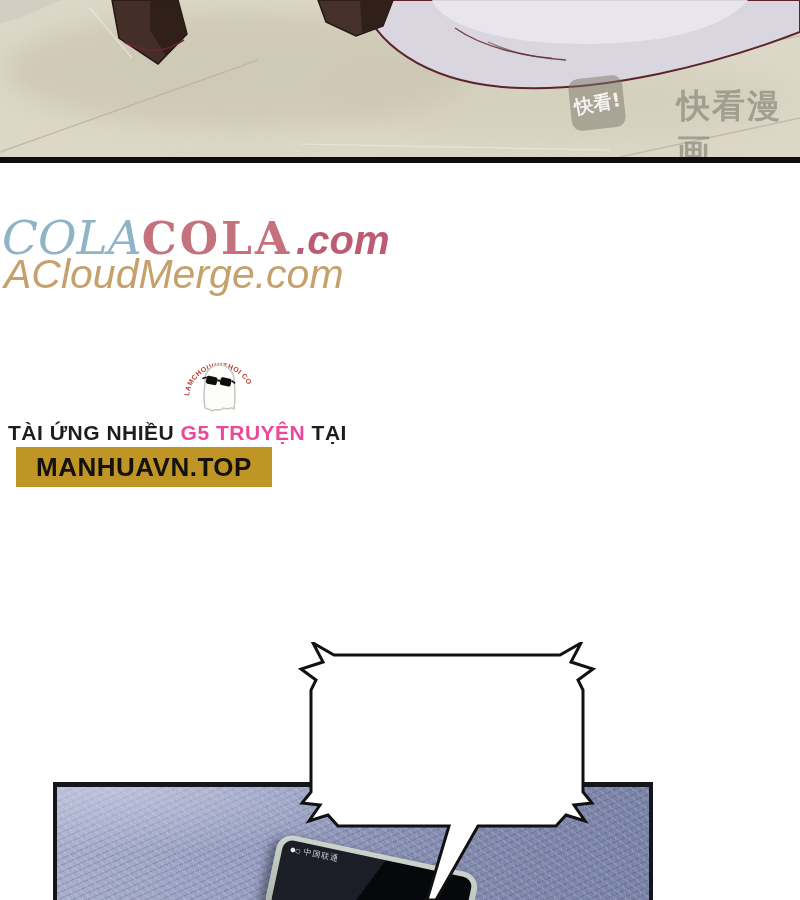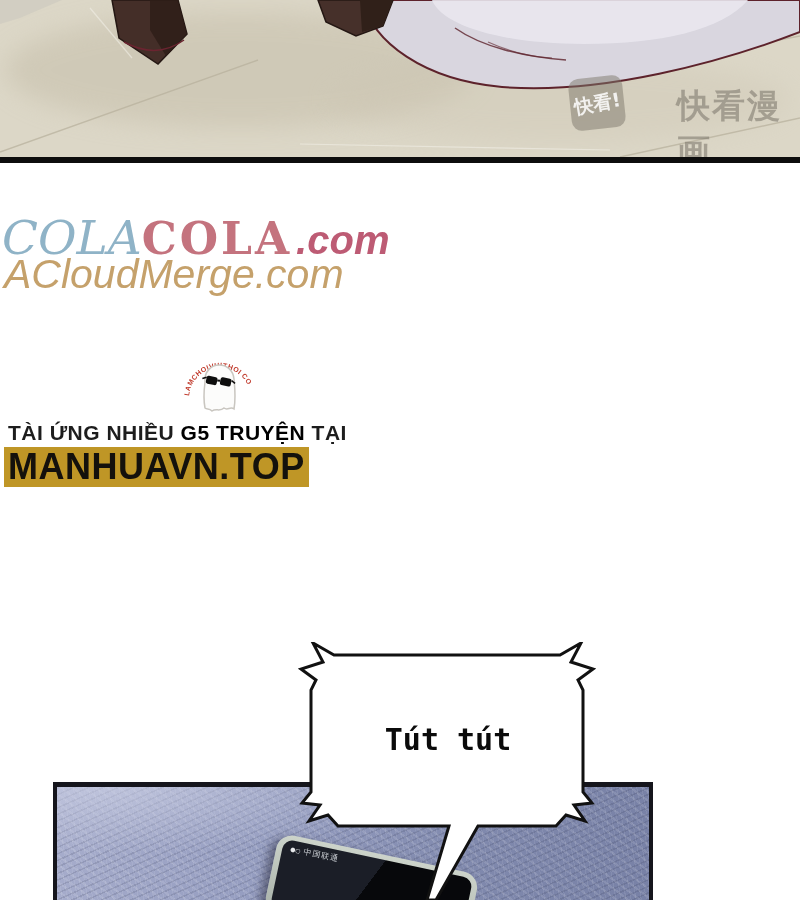--- a/index.html
+++ b/index.html
@@ -28,24 +28,24 @@
                  font-size:40px;color:#bd5b74;margin-left:4px;}
   .site2{position:absolute;left:4px;top:251px;font-family:"Liberation Sans",sans-serif;
          font-weight:normal;font-style:italic;font-size:41px;color:#c5a16b;white-space:nowrap;}
 
   
   .ghost-wrap{position:absolute;left:183px;top:352px;width:72px;height:66px;}
 
   
   .promo-line1{position:absolute;left:8px;top:421px;font-size:21px;font-weight:600;
                letter-spacing:.5px;color:#1d1d1d;white-space:nowrap;}
-  .promo-line1 .hl{color:#000000;font-weight:800;}
-  .promo-site{position:absolute;left:4px;top:447px;height:40px;line-height:40px;
-              background:#bf9626;color:#14110c;font-weight:800;font-size:36px;
-              letter-spacing:.5px;padding:0 4px;white-space:nowrap;}
+  .promo-line1 .hl{color:#ec4899;font-weight:800;}
+  .promo-site{position:absolute;left:16px;top:447px;height:40px;line-height:40px;
+              background:#bf9626;color:#14110c;font-weight:800;font-size:26px;
+              letter-spacing:.5px;padding:0 20px;white-space:nowrap;}
   .promo-line3{position:absolute;left:8px;top:490px;font-size:19px;font-weight:700;
                color:#161616;white-space:nowrap;}
 
   
   .panel-bottom{position:absolute;left:53px;top:782px;width:600px;height:118px;
      border-top:5px solid #15151c;border-left:4px solid #15151c;border-right:4px solid #15151c;
      background:
        radial-gradient(ellipse at 8% 0%, rgba(208,212,232,.6), transparent 42%),
        repeating-linear-gradient(37deg, rgba(255,255,255,.10) 0 2px, transparent 2px 7px),
        repeating-linear-gradient(-24deg, rgba(28,33,60,.13) 0 1.5px, transparent 1.5px 6px),
@@ -161,15 +161,14 @@
     </div>
   </div>
 
   <svg class="bubble-svg" viewBox="0 0 300 258">
     <polygon points="45,13 252,13 262,13 283,1 273,20 295,27 280,38 285,48
               285,150 294,161 276,163 287,179 268,173 258,184
               180,184 138,258 129,258 151,184
               40,184 30,173 11,179 22,163 4,161 13,150
               13,48 18,38 3,27 25,20 15,1 36,13" fill="#ffffff" stroke="#111111" stroke-width="3" stroke-linejoin="miter"></polygon>
   </svg>
-  <div class="bubble-text">Tút tút</div>
 
 </div>
 
 </body></html>

